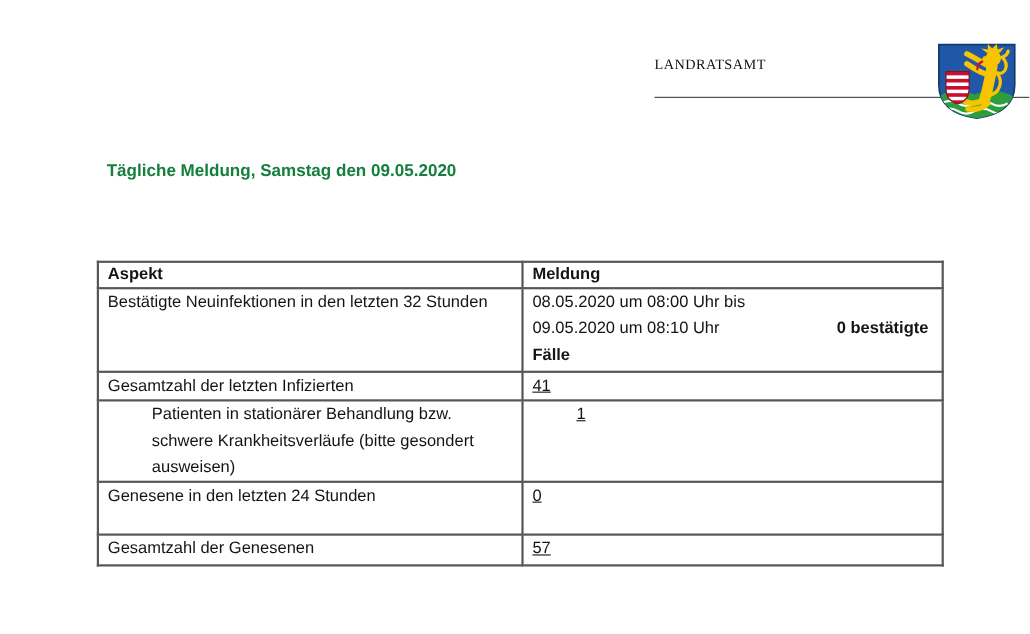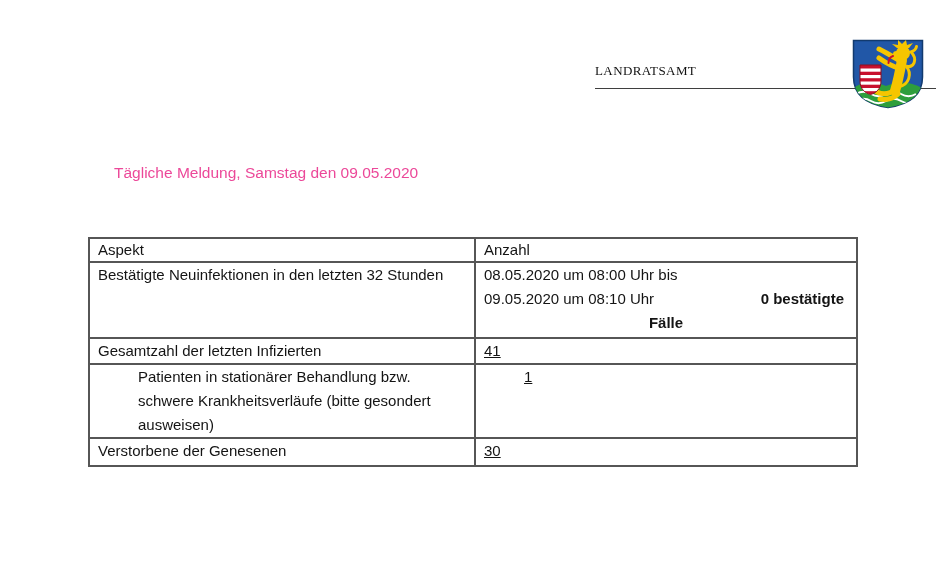--- a/index.html
+++ b/index.html
@@ -3,42 +3,42 @@
 <meta charset="utf-8">
 <style>
   html,body { margin:0; padding:0; }
   body {
     width:936px; height:576px; background:#ffffff; overflow:hidden;
     font-family:"Liberation Sans", sans-serif; color:#1a1a1a; position:relative;
   }
   .org {
     position:absolute; left:595px; top:50px;
     font-family:"Liberation Serif", serif; font-size:13px; font-weight:400;
-    letter-spacing:0.4px; line-height:17px; color:#111;margin-top:12px;
+    letter-spacing:0.4px; line-height:17px; color:#111;
   }
   .rule { position:absolute; left:595px; top:88px; width:341px; height:1px; background:#3f3f3f; }
   .crest { position:absolute; left:852px; top:39px; width:72px; height:70px; }
-  .title { position:absolute; left:97px; top:147px; margin:17px; font-size:15.5px; font-weight:400; color:#ec4899; }
+  .title { position:absolute; left:97px; top:147px; margin:0; font-size:15.5px; font-weight:700; color:#15803d; }
   table.report {
     position:absolute; left:88px; top:237px; width:768px;
     border-collapse:collapse; table-layout:fixed; font-size:15px; color:#141414;
   }
   table.report th, table.report td {
     border:2px solid #565656; vertical-align:top; text-align:left;
     padding:0 8px; line-height:24px; font-weight:400; overflow:hidden;
   }
-  table.report th { font-weight:400; line-height:21px; height:22px;margin-top:26px; }
+  table.report th { font-weight:700; line-height:21px; height:22px;margin-top:26px; }
   tr.r1 td { height:74px; }
   tr.r2 td { height:24px; }
   tr.r3 td { height:72px;padding-left:48px; }
   tr.r4 td { height:46px; }
   tr.r5 td { height:46px; }
   tr.r6 td { height:26px; }
   .val { font-weight:700;text-decoration:underline; }
-  .bold { font-weight:700;text-align:center; }
+  .bold { font-weight:700; }
   .split { display:flex; justify-content:space-between; padding-right:4px; }
 </style>
 </head>
 <body>
 
 <div class="org">
   <div>LANDRATSAMT</div>
 </div>
 
 <div class="rule"></div>
@@ -85,21 +85,21 @@
 <h1 class="title">Tägliche Meldung, Samstag den 09.05.2020</h1>
 
 <table class="report">
   <colgroup>
       <col style="width:386px">
       <col style="width:382px">
     </colgroup>
   <thead>
     <tr>
       <th>Aspekt</th>
-      <th>Anzahl</th>
+      <th>Meldung</th>
     </tr>
   </thead>
   <tbody>
     <tr class="r1">
       <td>Bestätigte Neuinfektionen in den letzten 32 Stunden</td>
       <td>
         <div>08.05.2020 um 08:00 Uhr bis</div>
         <div class="split">
           <span>09.05.2020 um 08:10 Uhr</span>
           <span class="bold">0 bestätigte</span>
@@ -108,18 +108,22 @@
       </td>
     </tr>
     <tr class="r2">
       <td>Gesamtzahl der letzten Infizierten</td>
       <td class="val">41</td>
     </tr>
     <tr class="r3">
       <td>Patienten in stationärer Behandlung bzw. schwere Krankheitsverläufe (bitte gesondert ausweisen)</td>
       <td class="val">1</td>
     </tr>
+    <tr class="r5">
+      <td>Genesene in den letzten 24 Stunden</td>
+      <td class="val">0</td>
+    </tr>
     <tr class="r6">
-      <td class="bold">Verstorbene der Genesenen</td>
-      <td class="val">30</td>
+      <td class="bold">Gesamtzahl der Genesenen</td>
+      <td class="val">57</td>
     </tr>
   </tbody>
 </table>
 
 </body></html>

